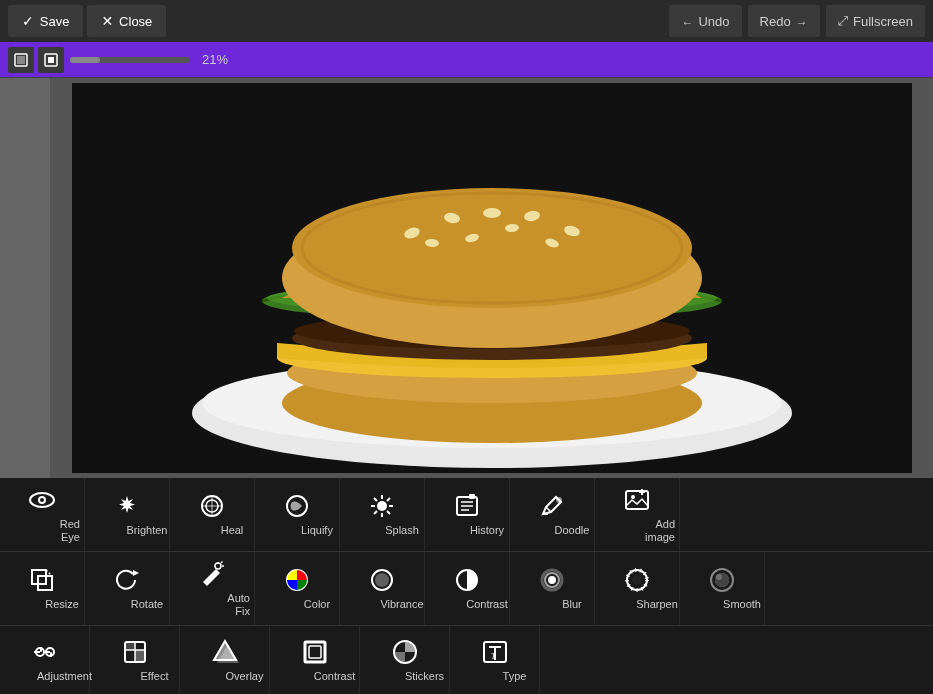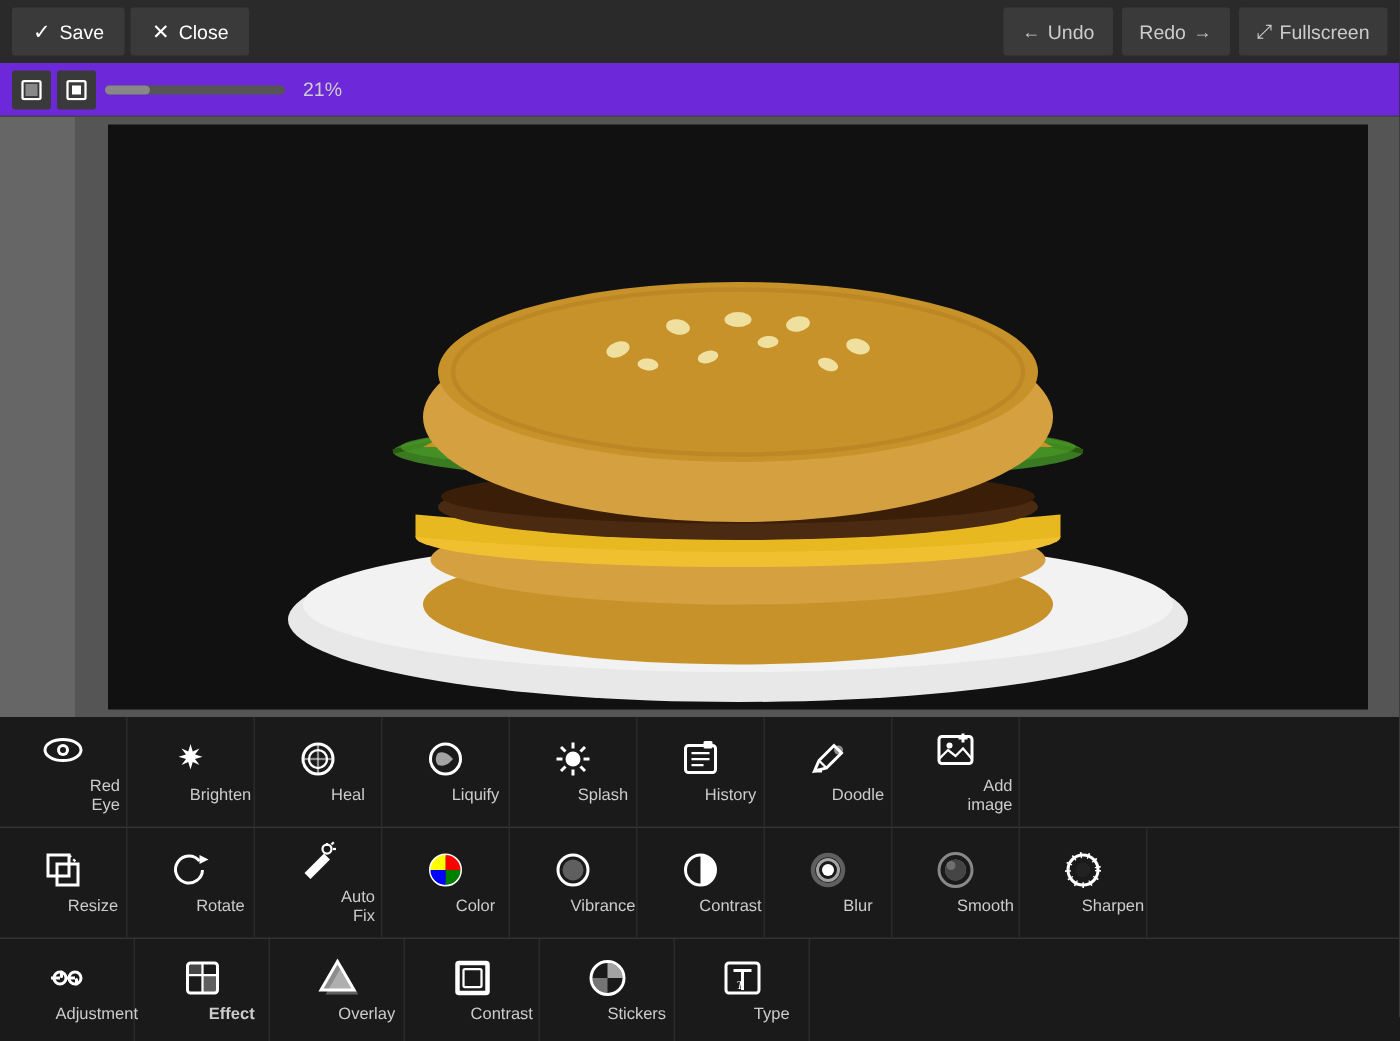--- a/index.html
+++ b/index.html
@@ -454,53 +454,53 @@
         <svg class="svg-icon" viewBox="0 0 28 28" fill="white">
           <circle cx="14" cy="14" r="10" fill="none" stroke="white" stroke-width="3" opacity="0.3"></circle>
           <circle cx="14" cy="14" r="7" fill="none" stroke="white" stroke-width="2" opacity="0.6"></circle>
           <circle cx="14" cy="14" r="4" fill="white"></circle>
         </svg>
         <span class="tool-label">Blur</span>
       </div>
 
       <div class="tool-item">
         <svg class="svg-icon" viewBox="0 0 28 28" fill="white">
+          <circle cx="14" cy="14" r="10" fill="none" stroke="white" stroke-width="2"></circle>
+          <circle cx="14" cy="14" r="5" fill="#222"></circle>
+          <circle cx="14" cy="14" r="10" fill="none" stroke="white" stroke-width="4" stroke-dasharray="1,4"></circle>
+        </svg>
+        <span class="tool-label">Sharpen</span>
+      </div>
+
+      <div class="tool-item">
+        <svg class="svg-icon" viewBox="0 0 28 28" fill="white">
           <circle cx="14" cy="14" r="11" fill="none" stroke="#888" stroke-width="2"></circle>
           <circle cx="14" cy="14" r="7" fill="#888"></circle>
           <circle cx="14" cy="14" r="7" fill="#444"></circle>
           <circle cx="11" cy="11" r="3" fill="#999" opacity="0.5"></circle>
         </svg>
         <span class="tool-label">Smooth</span>
-      </div>
-
-      <div class="tool-item">
-        <svg class="svg-icon" viewBox="0 0 28 28" fill="white">
-          <circle cx="14" cy="14" r="10" fill="none" stroke="white" stroke-width="2"></circle>
-          <circle cx="14" cy="14" r="5" fill="#222"></circle>
-          <circle cx="14" cy="14" r="10" fill="none" stroke="white" stroke-width="4" stroke-dasharray="1,4"></circle>
-        </svg>
-        <span class="tool-label">Sharpen</span>
       </div>
     </div>
 
     <div class="tool-row-2">
 
       <div class="tool-item" style="width:90px;min-width:90px;">
         <svg class="svg-icon" viewBox="0 0 28 28" fill="white">
           <circle cx="9" cy="14" r="4" fill="none" stroke="white" stroke-width="2"></circle>
           <circle cx="19" cy="14" r="4" fill="none" stroke="white" stroke-width="2"></circle>
           <rect x="3" y="13" width="6" height="2" fill="white"></rect>
           <rect x="13" y="13" width="6" height="2" fill="white"></rect>
           <rect x="9" y="9" width="2" height="5" fill="white" rx="1"></rect>
           <rect x="19" y="14" width="2" height="5" fill="white" rx="1"></rect>
         </svg>
         <span class="tool-label">Adjustment</span>
       </div>
 
-      <div class="tool-item" style="width:90px;min-width:90px;font-weight:bold;">
+      <div class="tool-item" style="width:90px;min-width:90px;">
         <svg class="svg-icon" viewBox="0 0 28 28" fill="white">
           <rect x="4" y="4" width="20" height="20" rx="2" fill="none" stroke="white" stroke-width="2"></rect>
           <line x1="4" y1="12" x2="24" y2="12" stroke="white" stroke-width="1.5"></line>
           <line x1="14" y1="4" x2="14" y2="24" stroke="white" stroke-width="1.5"></line>
           <rect x="4" y="4" width="10" height="8" fill="white" opacity="0.2"></rect>
           <rect x="14" y="12" width="10" height="12" fill="white" opacity="0.3"></rect>
         </svg>
         <span class="tool-label">Effect</span>
       </div>
 

